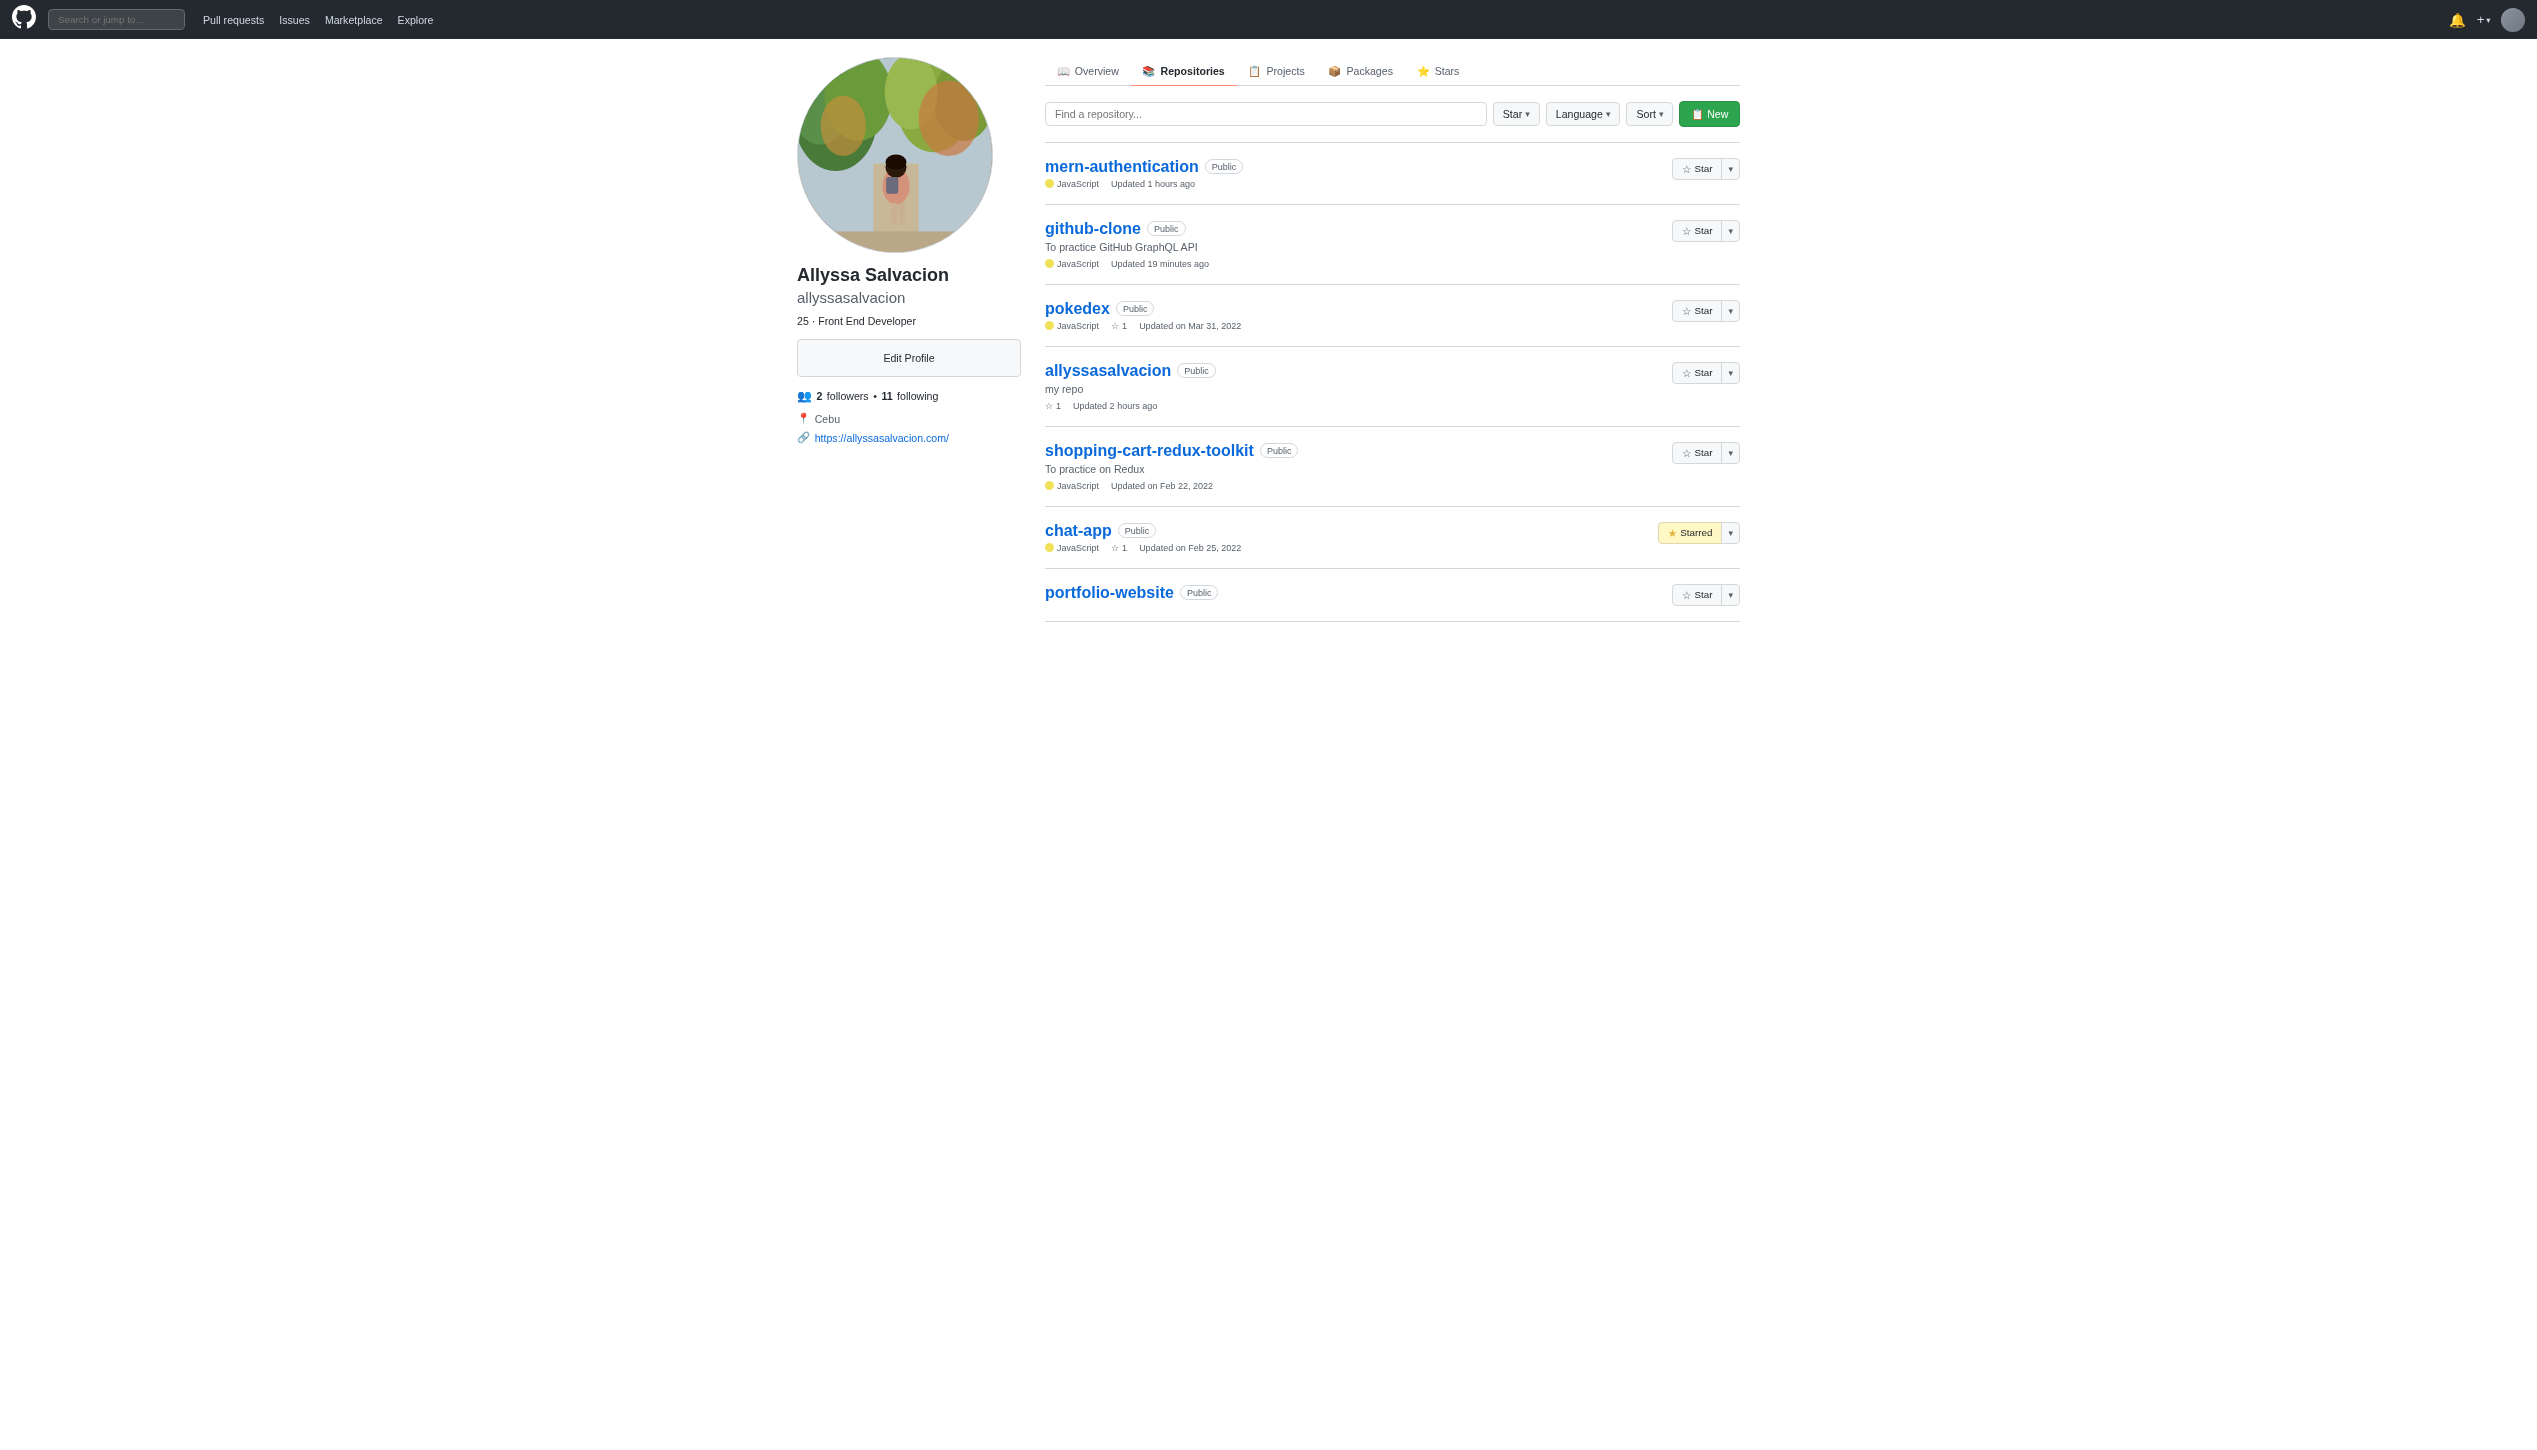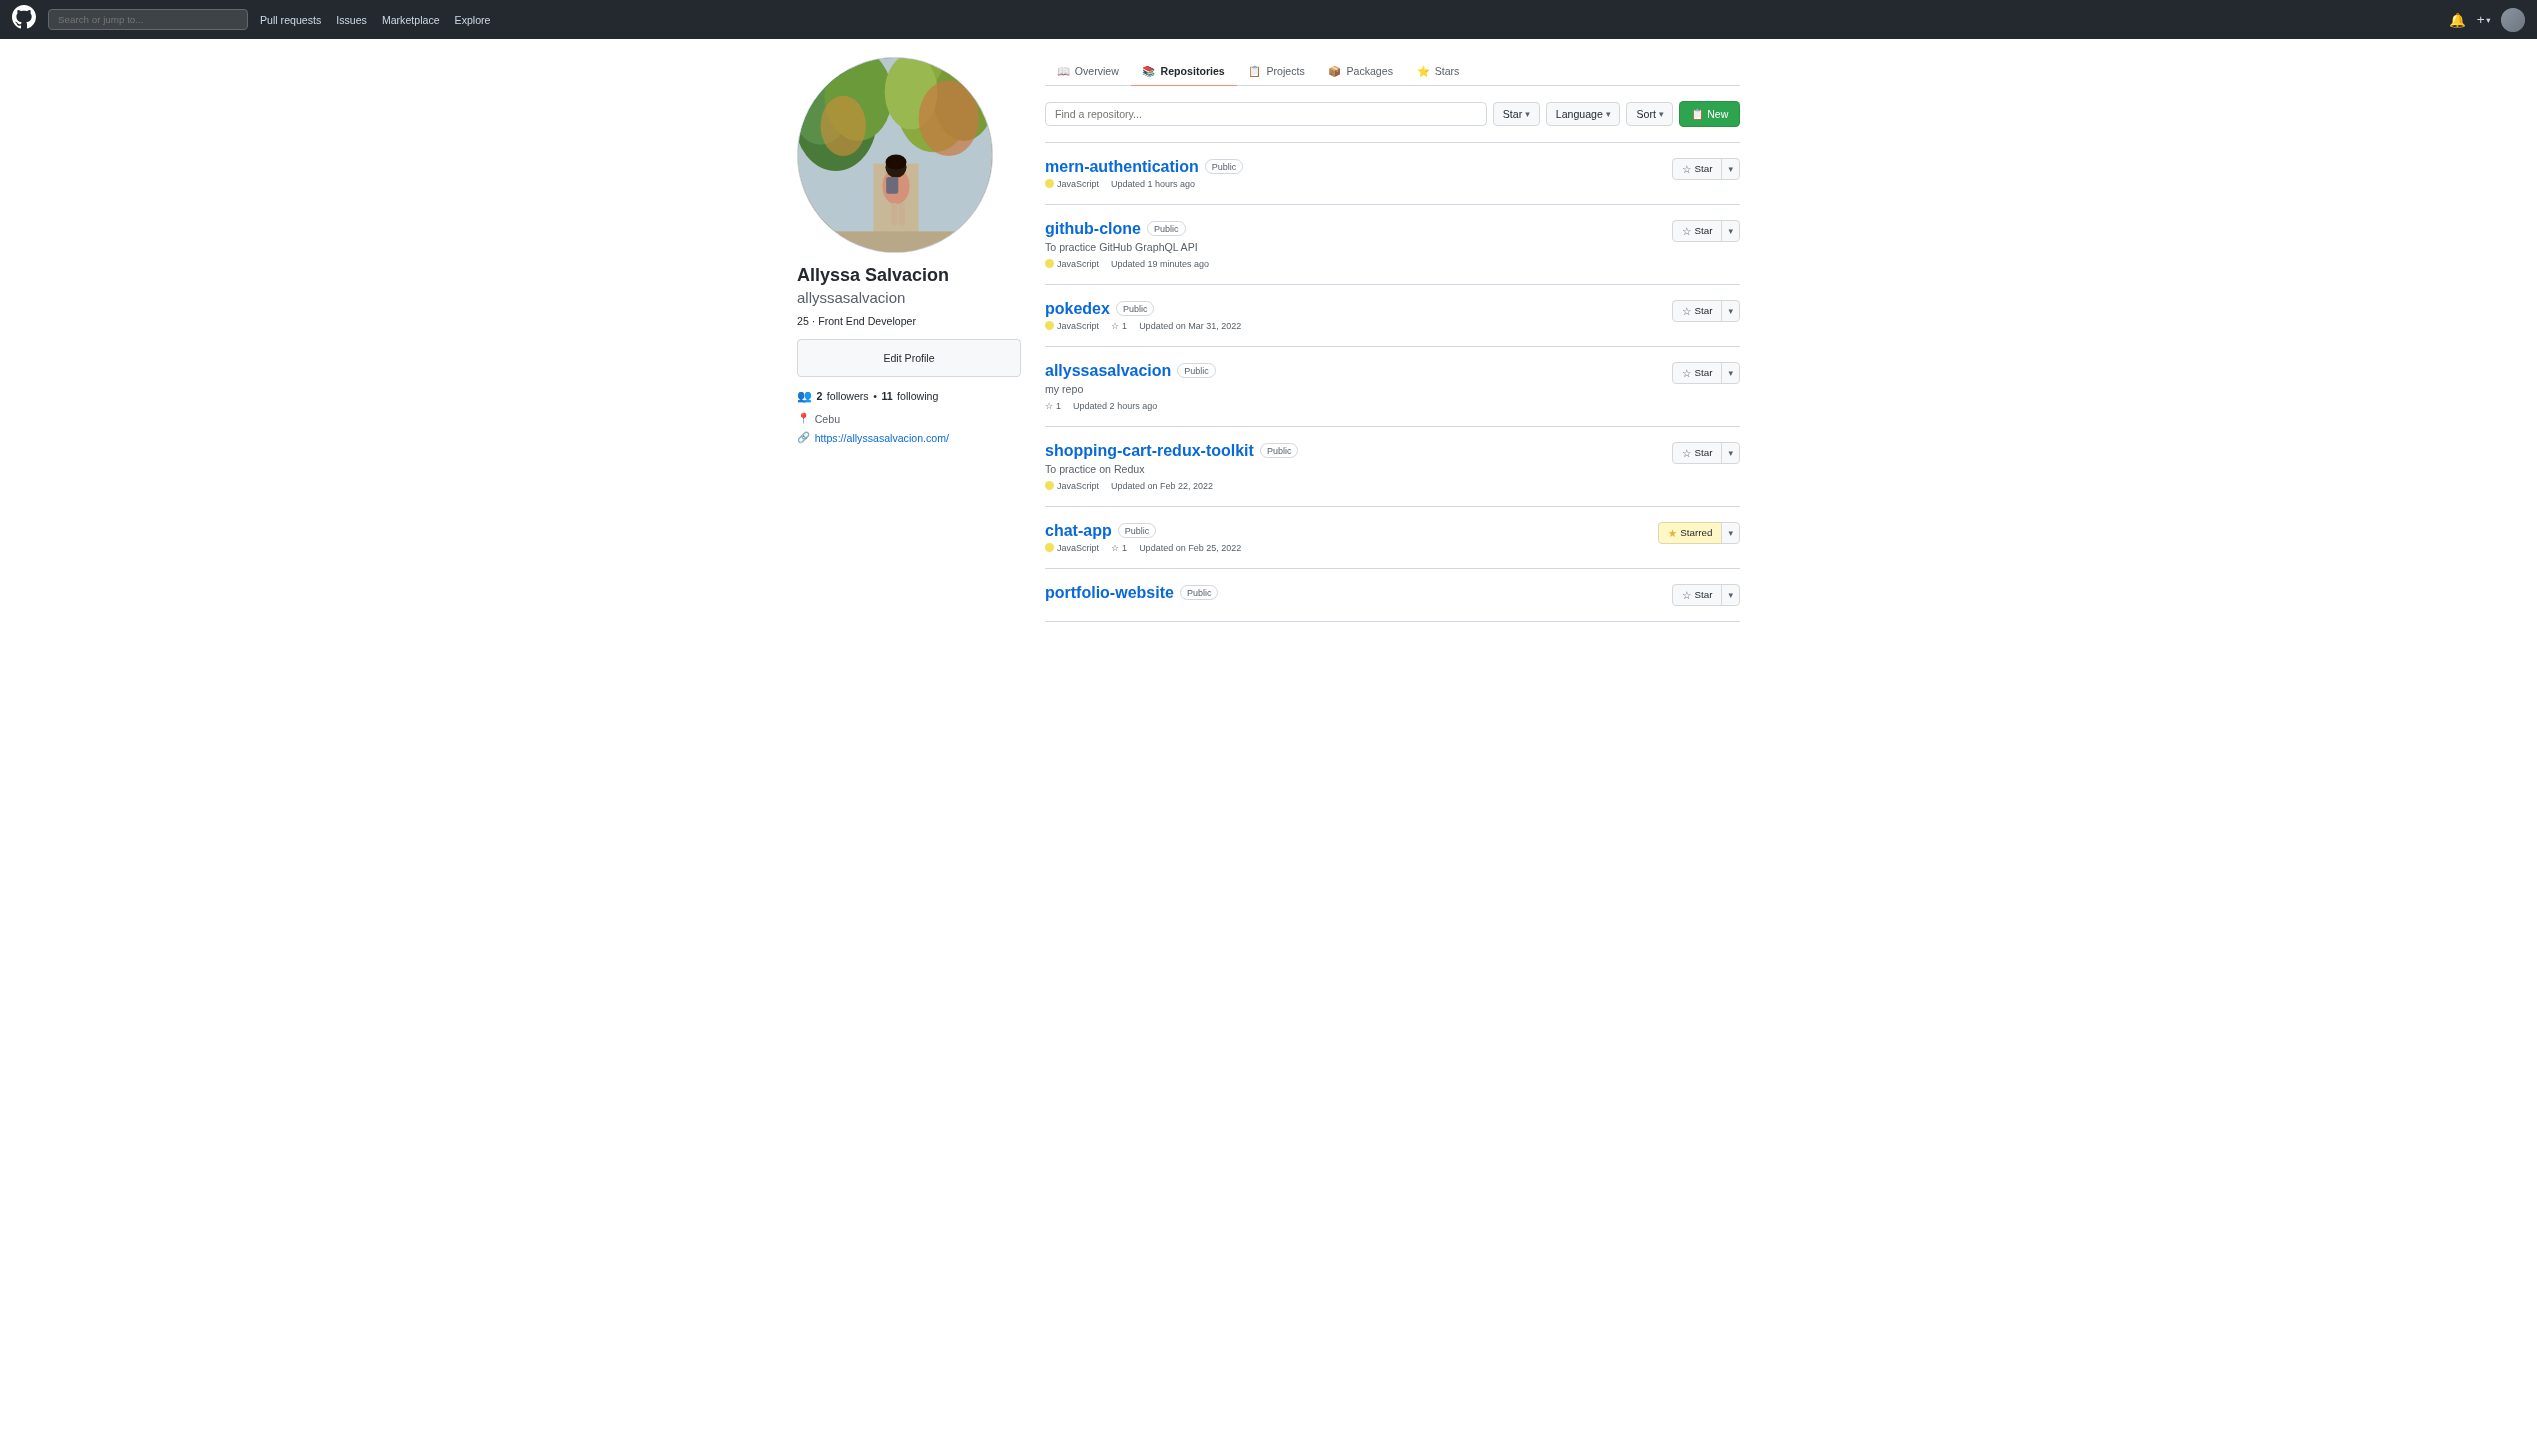--- a/index.html
+++ b/index.html
@@ -15,25 +15,25 @@
       gap: 12px;
     }
     .navbar-logo { color: #fff; font-size: 18px; flex-shrink: 0; }
     .navbar-search {
       background: rgba(255,255,255,0.12);
       border: 0.8px solid rgba(255,255,255,0.2);
       border-radius: 4.5px;
       padding: 3.8px 9px;
       color: #ccc;
       font-size: 9.8px;
-      width: 200px;
+      width: 137px;
       outline: none;
       cursor: pointer;
     }
-    .navbar-links { display: flex; gap: 15px; }
+    .navbar-links { display: flex; gap: 15px; margin-left: 6px; }
     .navbar-link { color: #cdd9e5; font-size: 10.6px; font-weight: 500; text-decoration: none; cursor: pointer; }
     .navbar-right { margin-left: auto; display: flex; align-items: center; gap: 10.6px; }
     .navbar-icon { color: #cdd9e5; font-size: 13.6px; cursor: pointer; }
     .navbar-avatar { width: 24px; height: 24px; border-radius: 50%; background: #6e7681; display: flex; align-items: center; justify-content: center; overflow: hidden; cursor: pointer; }
     .navbar-avatar-placeholder { width: 24px; height: 24px; border-radius: 50%; background: linear-gradient(135deg, #8b949e, #6e7681); }
 
     
     .main-layout {
       display: flex;
       max-width: 967px;

